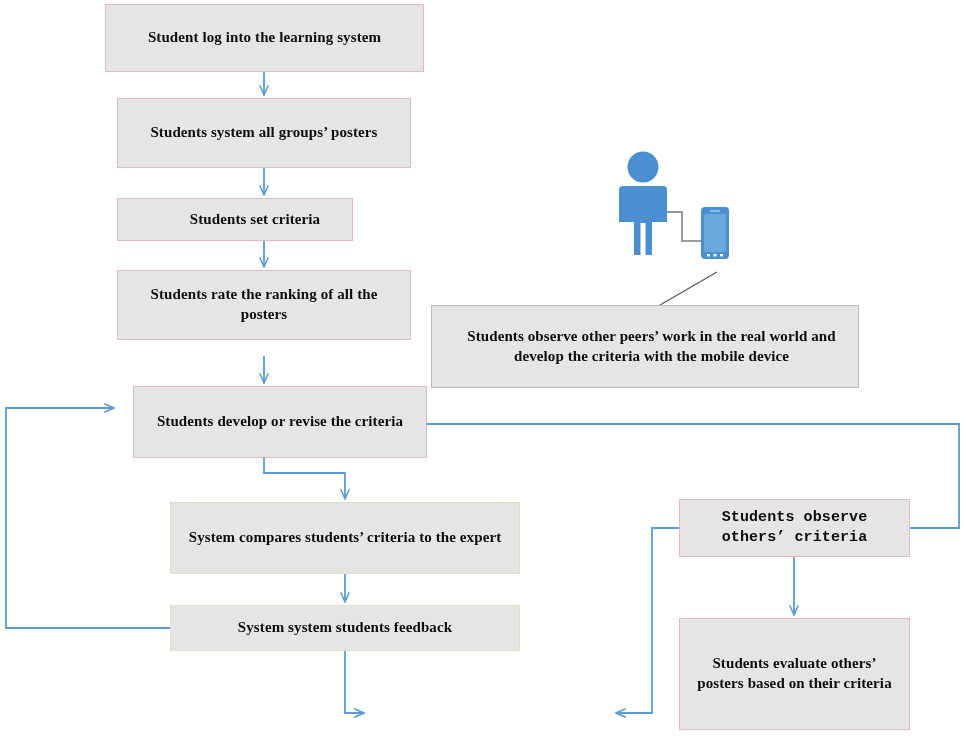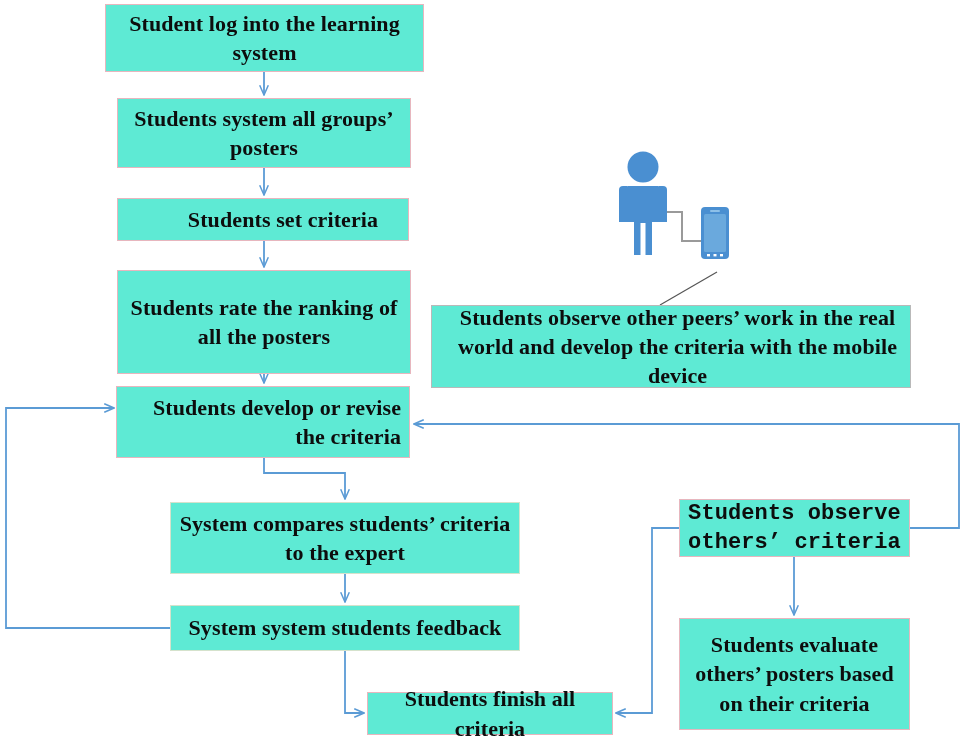--- a/index.html
+++ b/index.html
@@ -14,28 +14,28 @@
   #canvas {
     position: relative;
     width: 966px;
     height: 741px;
     background: #ffffff;
     overflow: hidden;
   }
   .node {
     position: absolute;
     box-sizing: border-box;
-    background: #5eead4;
+    background: #e5e5e5;
     display: flex;
     align-items: center;
     justify-content: center;
     text-align: center;
     font-weight: bold;
     color: #0d0d0d;
-    font-size: 22px;
+    font-size: 15px;
     line-height: 1.32;
     letter-spacing: 0.1px;
     padding: 2px 8px;
     z-index: 3;
   }
   .node.pink   { border: 1px solid #e7b6be; }
   .node.green  { border: 1px solid #d5e2cc; }
   .node.gray   { border: 1px solid #b9b9b9; }
 
   .node span { display: block; width: 100%; }
@@ -120,49 +120,46 @@
   </div>
 
   <div class="node pink" style="left:105px; top:4px; width:319px; height:68px;">
     <span>Student log into the learning system</span>
   </div>
 
   <div class="node pink" style="left:117px; top:98px; width:294px; height:70px;">
     <span>Students system all groups’ posters</span>
   </div>
 
-  <div class="node pink" style="left:117px; top:198px; width:292px; height:43px;padding-left:48px;">
+  <div class="node pink" style="left:117px; top:198px; width:236px; height:43px;padding-left:48px;">
     <span>Students set criteria</span>
   </div>
 
-  <div class="node pink" style="left:117px; top:270px; width:294px; height:104px;">
+  <div class="node pink" style="left:117px; top:270px; width:294px; height:70px;">
     <span>Students rate the ranking of all the posters</span>
   </div>
 
-  <div class="node pink" style="left:116px; top:386px; width:294px; height:72px;text-align:right;">
+  <div class="node pink" style="left:133px; top:386px; width:294px; height:72px;">
     <span>Students develop or revise the criteria</span>
   </div>
 
-  <div class="node gray" style="left:431px; top:305px; width:480px; height:83px;padding-left:21px;">
+  <div class="node gray" style="left:431px; top:305px; width:428px; height:83px;padding-left:21px;">
     <span>Students observe other peers’ work in the real world and develop the criteria with the mobile device</span>
   </div>
 
   <div class="node green" style="left:170px; top:502px; width:350px; height:72px;">
     <span>System compares  students’ criteria to the expert</span>
   </div>
 
   <div class="node green" style="left:170px; top:605px; width:350px; height:46px;">
     <span>System system students feedback</span>
   </div>
 
   <div class="node pink" style="left:679px; top:499px; width:231px; height:58px;font-family:Liberation Mono, monospace;">
     <span>Students observe others’ criteria</span>
   </div>
 
   <div class="node pink" style="left:679px; top:618px; width:231px; height:112px;">
     <span>Students evaluate others’ posters based on their criteria</span>
   </div>
 
-  <div class="node pink" style="left:367px; top:692px; width:246px; height:43px;">
-    <span>Students finish all criteria</span>
-  </div>
 
 </div>
 
 </body></html>

